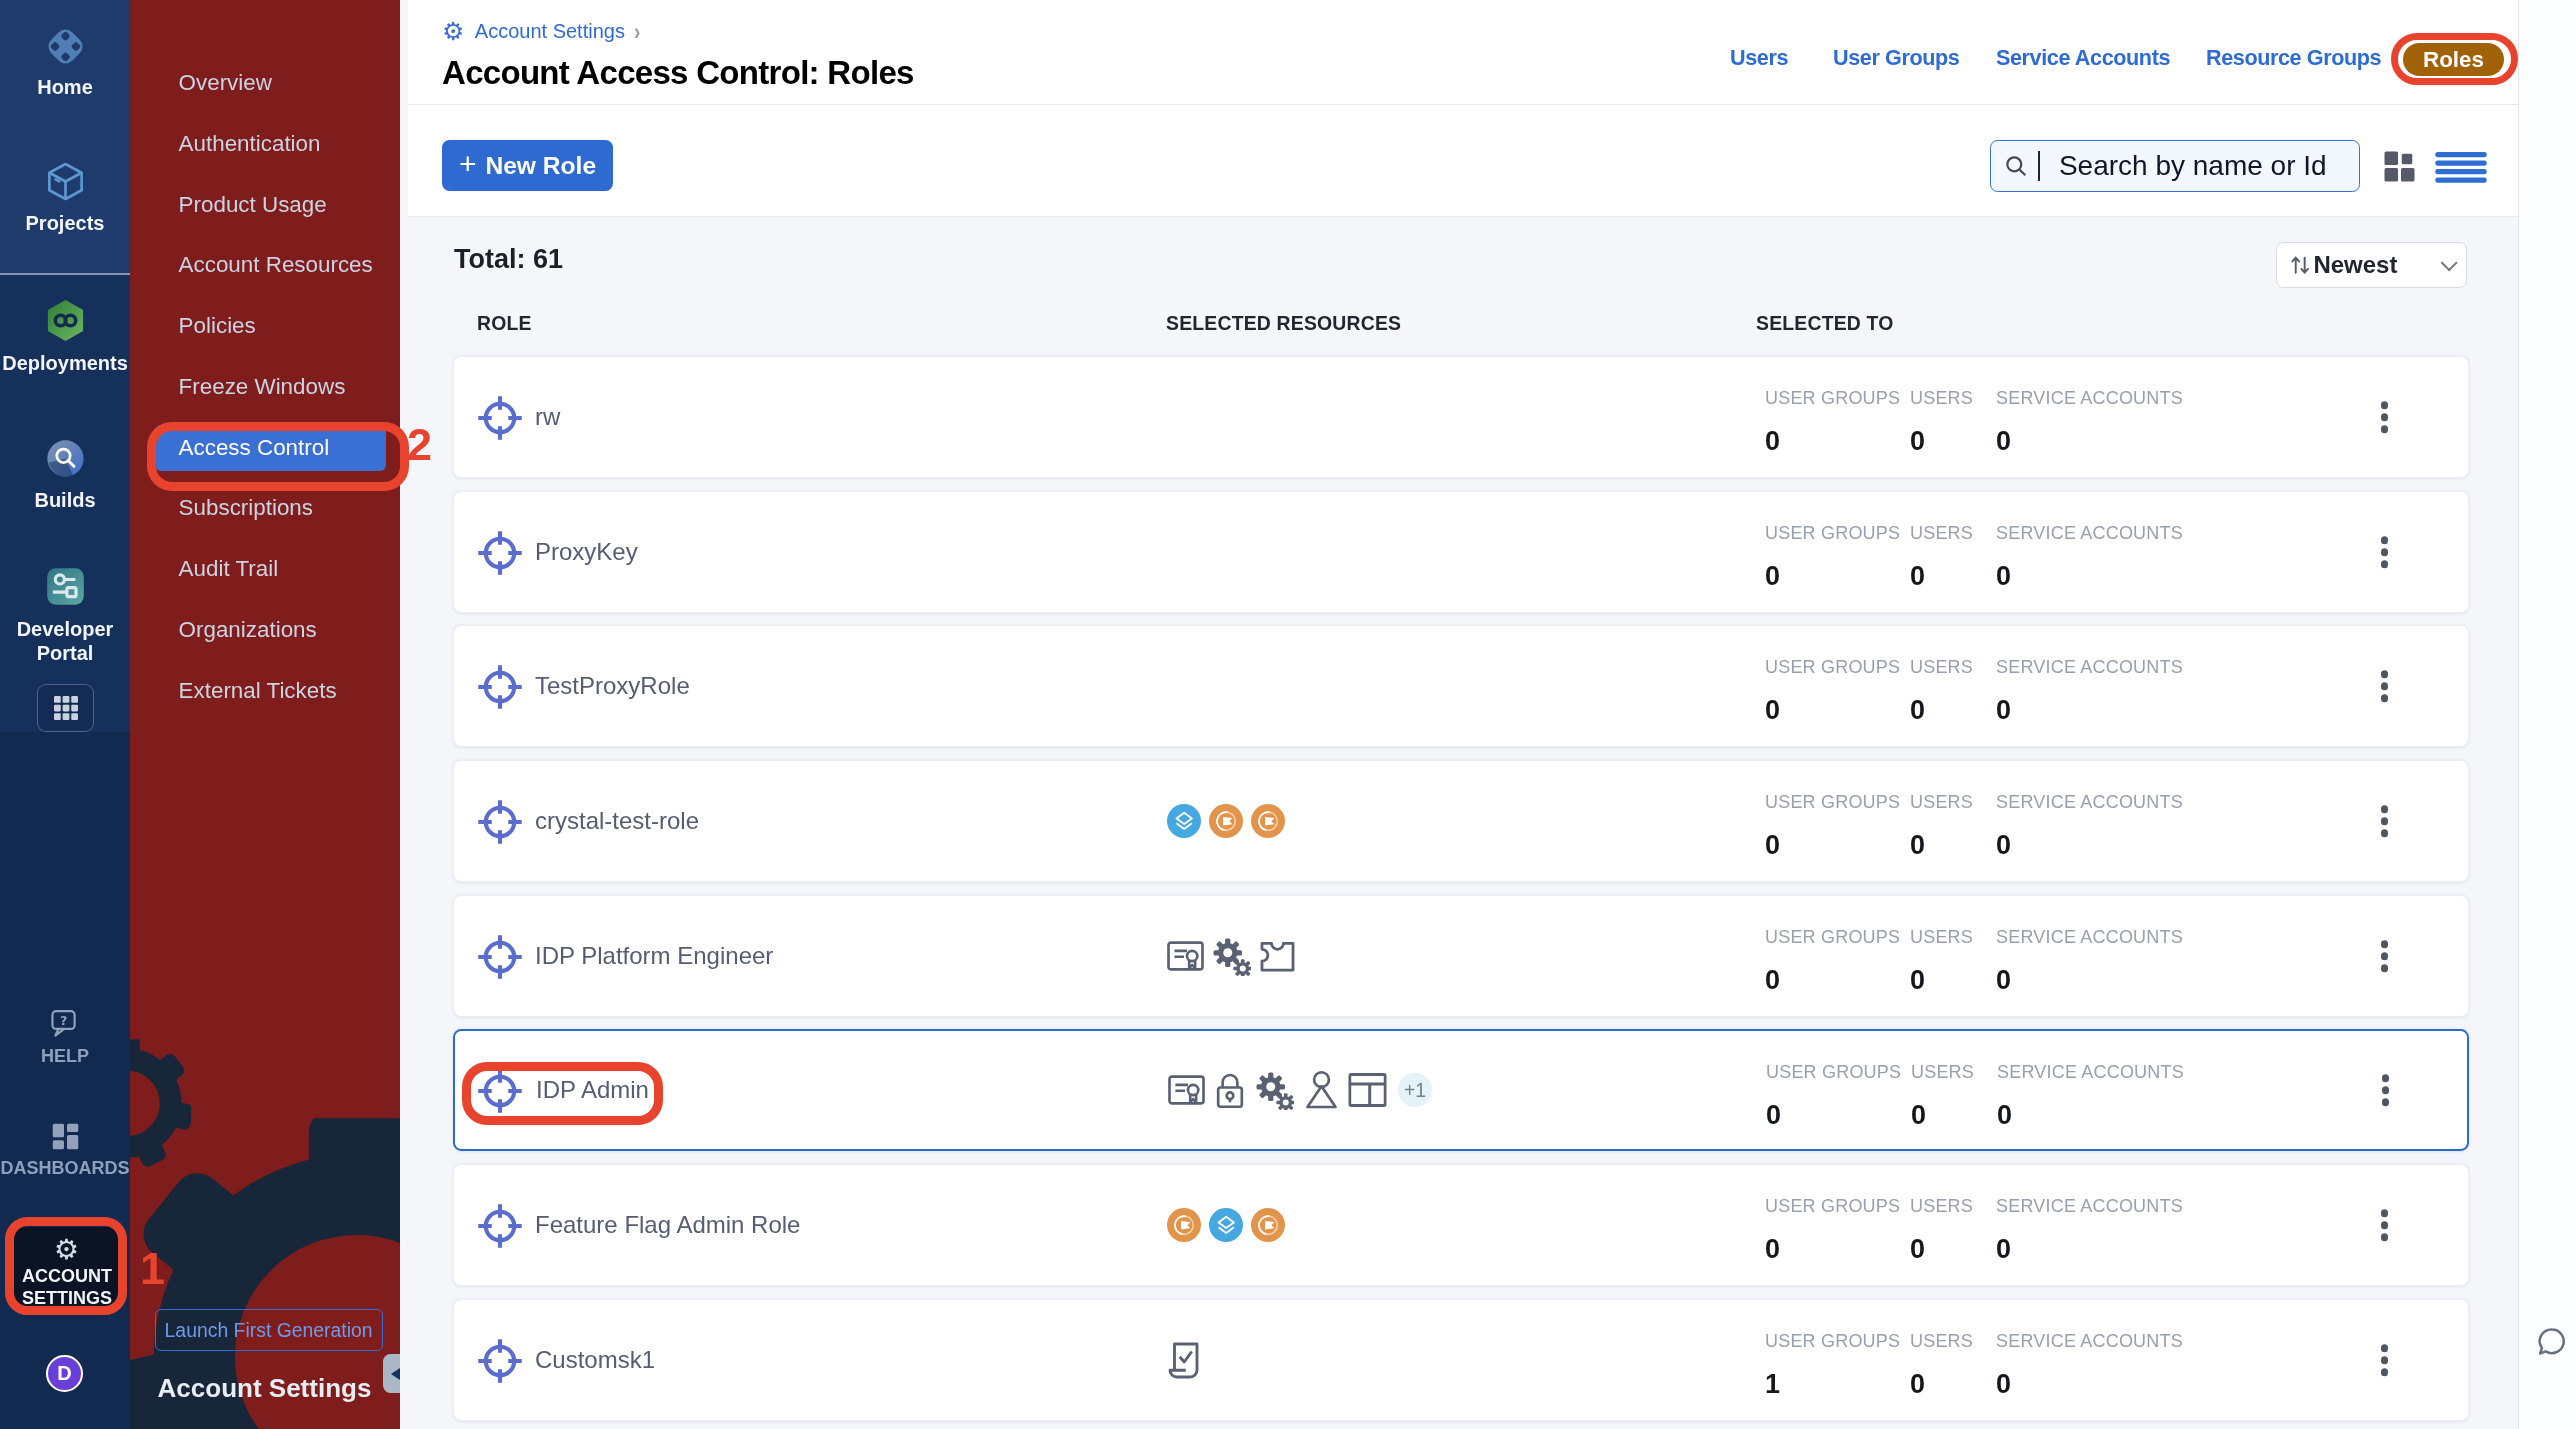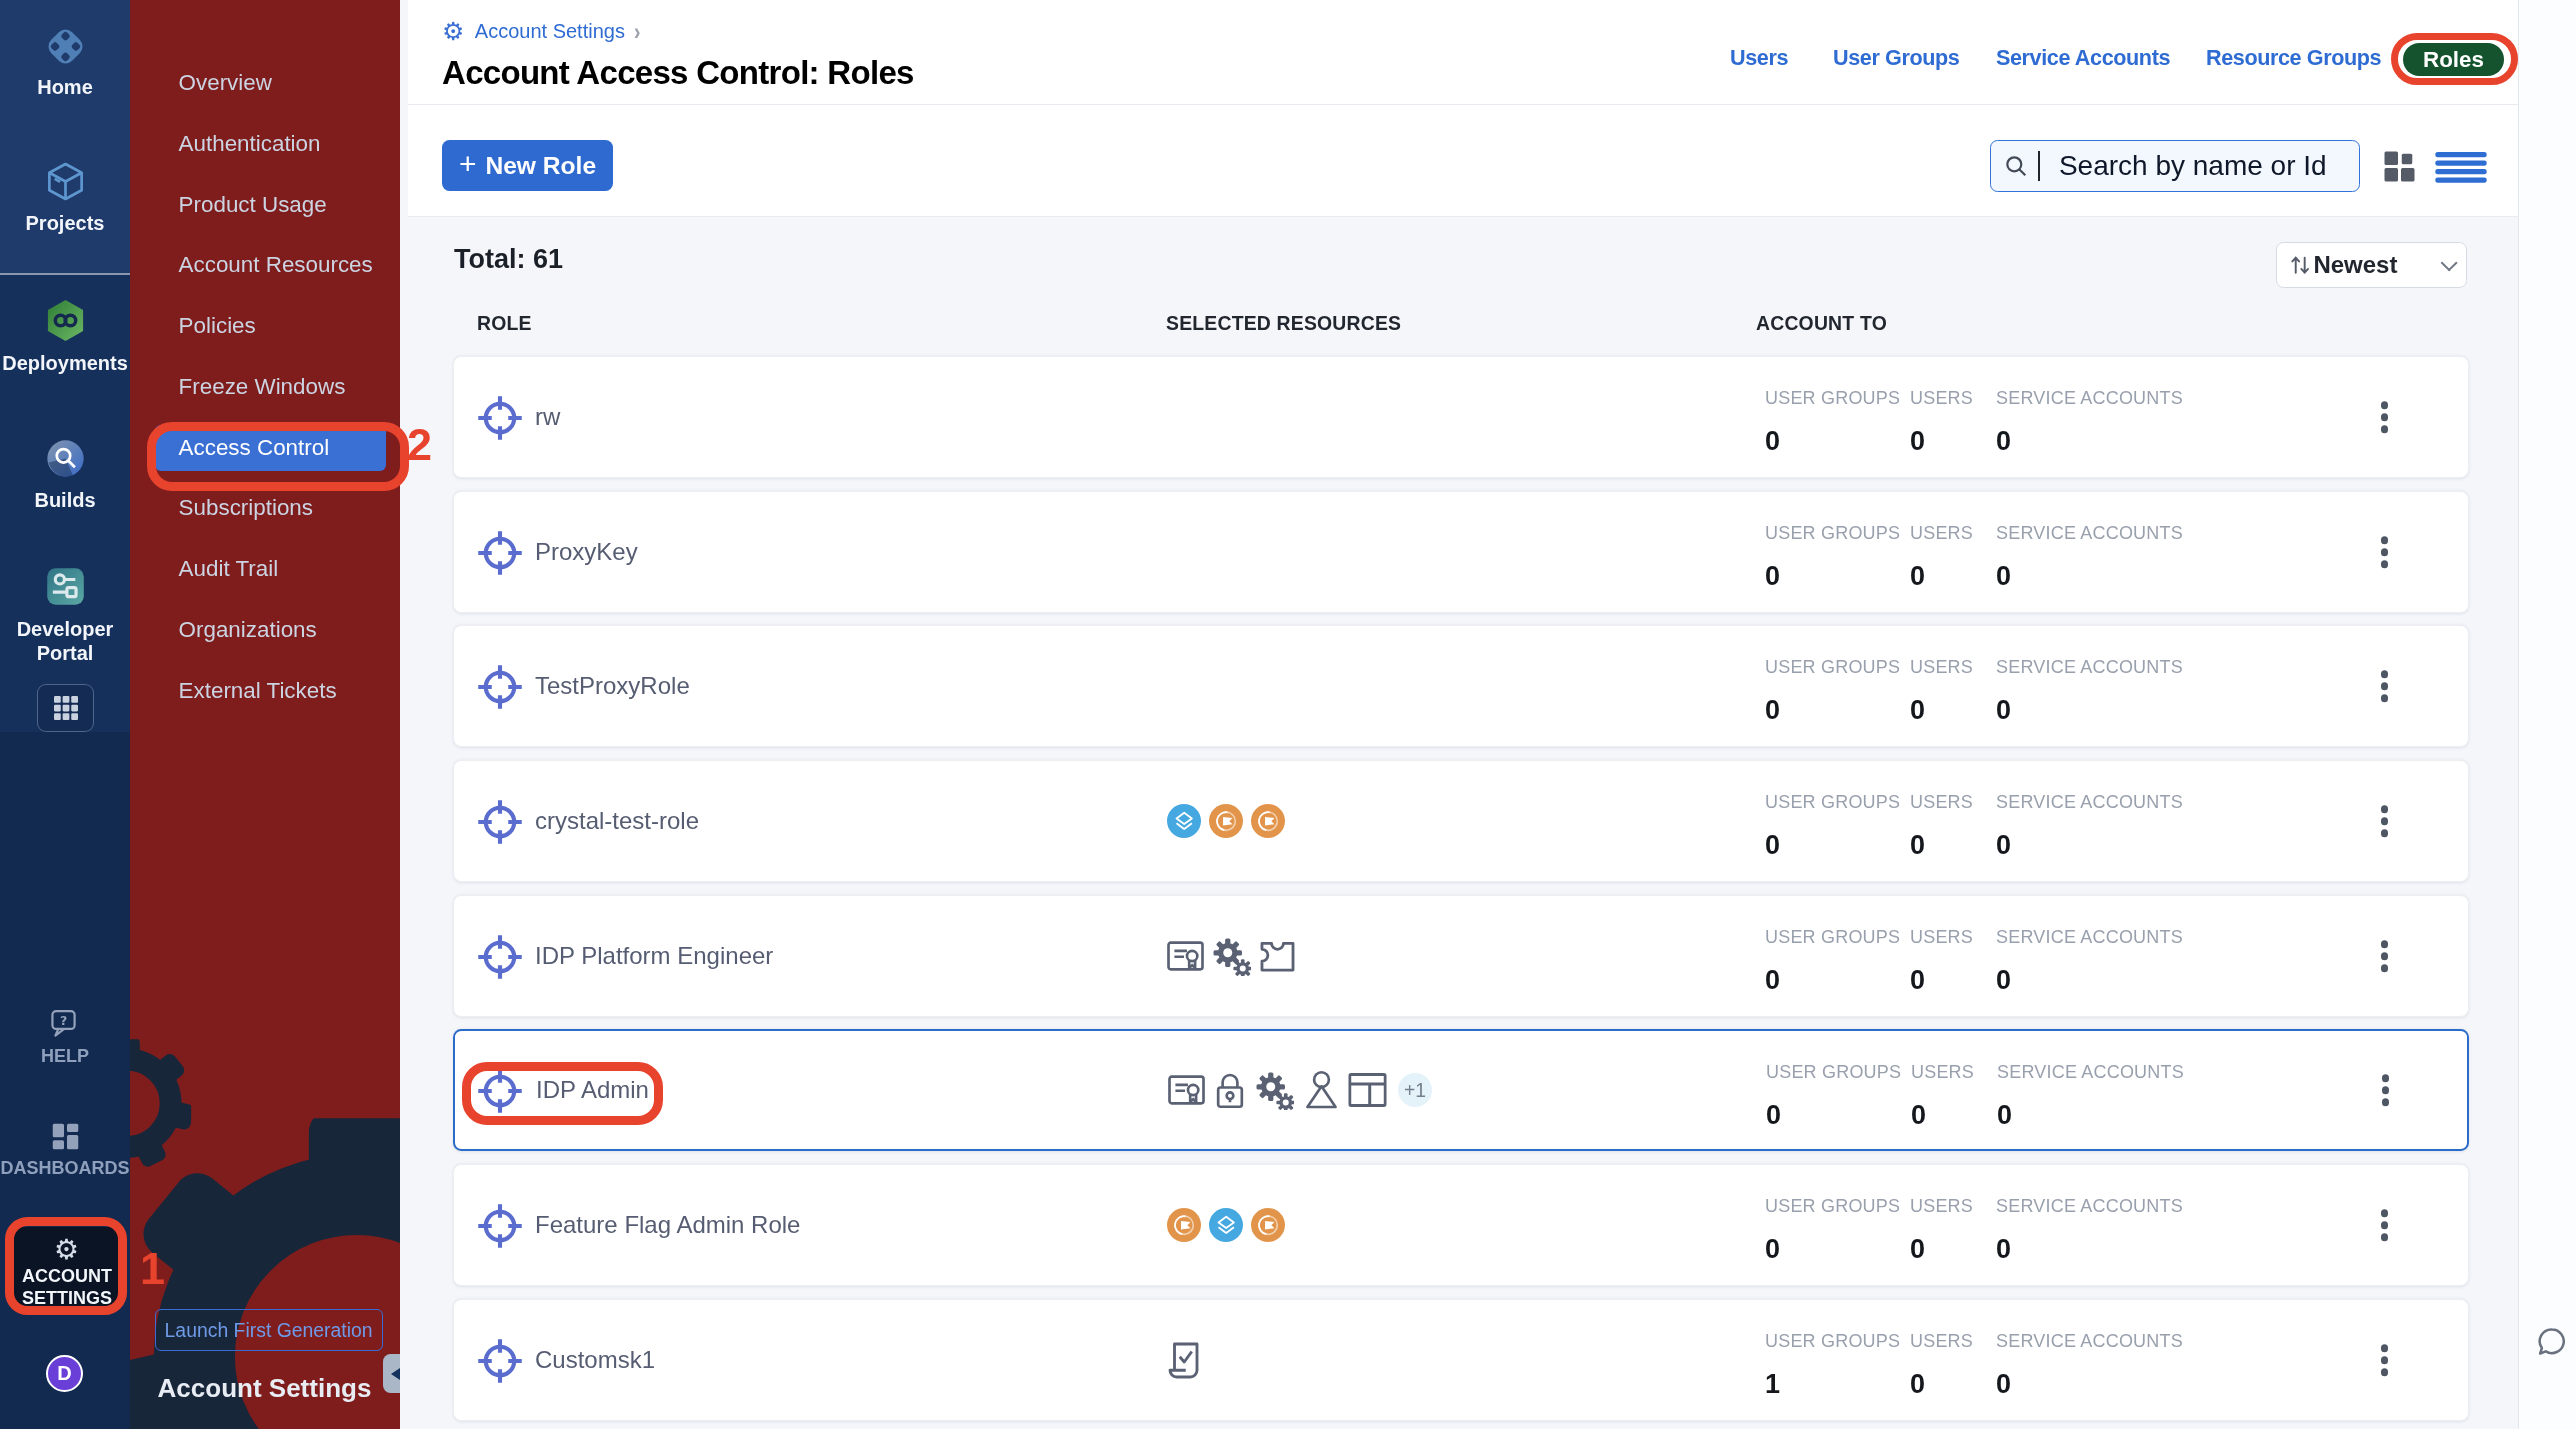--- a/index.html
+++ b/index.html
@@ -32,21 +32,21 @@
   .collapse-tab .tri { width:0; height:0; border-top:6.7px solid transparent; border-bottom:6.7px solid transparent; border-right:9px solid #14325e; }
 
   
   #header { position:absolute; left:408px; top:0; width:2168px; height:105px; background:#ffffff; border-bottom:1.5px solid #e8eaef; }
   .breadcrumb { position:absolute; left:34px; top:18px; display:flex; align-items:center; }
   .bc-gear { color:#3b6fd3; font-size:25px; line-height:27.6px; font-family:"DejaVu Sans",sans-serif; }
   .bc-link { color:#2e6bd2; font-size:20px; margin-left:10.4px; }
   .bc-chev { color:#9aa1ac; font-size:19.4px; margin-left:9px; font-weight:700; transform:scaleY(1.25); }
   .page-title { position:absolute; left:34px; top:54px; color:#000000; font-size:33px; font-weight:700; letter-spacing:-0.7px; }
   .top-nav-link { position:absolute; top:45px; color:#2e6bd2; font-size:21.6px; font-weight:700; letter-spacing:-0.4px; cursor:pointer; }
-  .roles-pill { position:absolute; left:1995px; top:43px; width:101px; height:33px; background:#14532d; border-radius:16.4px; color:#ffffff; font-size:22.4px; font-weight:700; display:flex; align-items:center; justify-content:center; }
+  .roles-pill { position:absolute; left:1995px; top:43px; width:101px; height:33px; background:#a16207; border-radius:16.4px; color:#ffffff; font-size:22.4px; font-weight:700; display:flex; align-items:center; justify-content:center; }
 
   
   #toolbar { position:absolute; left:408px; top:105px; width:2168px; height:112px; background:#ffffff; border-bottom:1.5px solid #e9ebef; }
   .new-role-btn { position:absolute; left:34px; top:35px; width:171px; height:51px; background:#2f6ad0; border-radius:7.5px; color:#ffffff; display:flex; align-items:center; justify-content:center; }
   .new-role-btn .plus { font-size:30px; font-weight:400; margin-right:9px; margin-top:-2.2px; }
   .new-role-btn .lbl { font-size:24.6px; font-weight:700; }
   .search-box { position:absolute; left:1582px; top:35px; width:370px; height:52px; border:1.5px solid #3173d8; border-radius:7.5px; background:#f2f8fd; display:flex; align-items:center; }
   .search-box .caret { width:1.5px; height:30px; background:#20242b; margin-left:9px; }
   .search-box .ph { color:#0f172a; font-size:28px; margin-left:19px; white-space:nowrap; }
   .viewtoggle { position:absolute; cursor:pointer; }
@@ -488,21 +488,21 @@
   <div class="sort-dd">
     <svg width="22.4" height="22.4" style="margin-left:12px" viewBox="0 0 30 30">
         <use href="#i-sort"></use>
       </svg>
     <span class="sort-label">Newest</span>
     <span class="dd-chev"></span>
   </div>
 
   <div class="col-head" style="left:69px">ROLE</div>
   <div class="col-head" style="left:758px">SELECTED RESOURCES</div>
-  <div class="col-head" style="left:1348px">ACCOUNT TO</div>
+  <div class="col-head" style="left:1348px">SELECTED TO</div>
 
   <div class="row-card" style="top:139px">
     <svg class="xhair" viewBox="0 0 64 64" width="48" height="48">
         <use href="#i-xhair"></use>
       </svg>
     <span class="role-name">rw</span>
     <div class="stat c1">
         <div class="stat-label">USER GROUPS</div>
         <div class="stat-value">0</div>
       </div>

